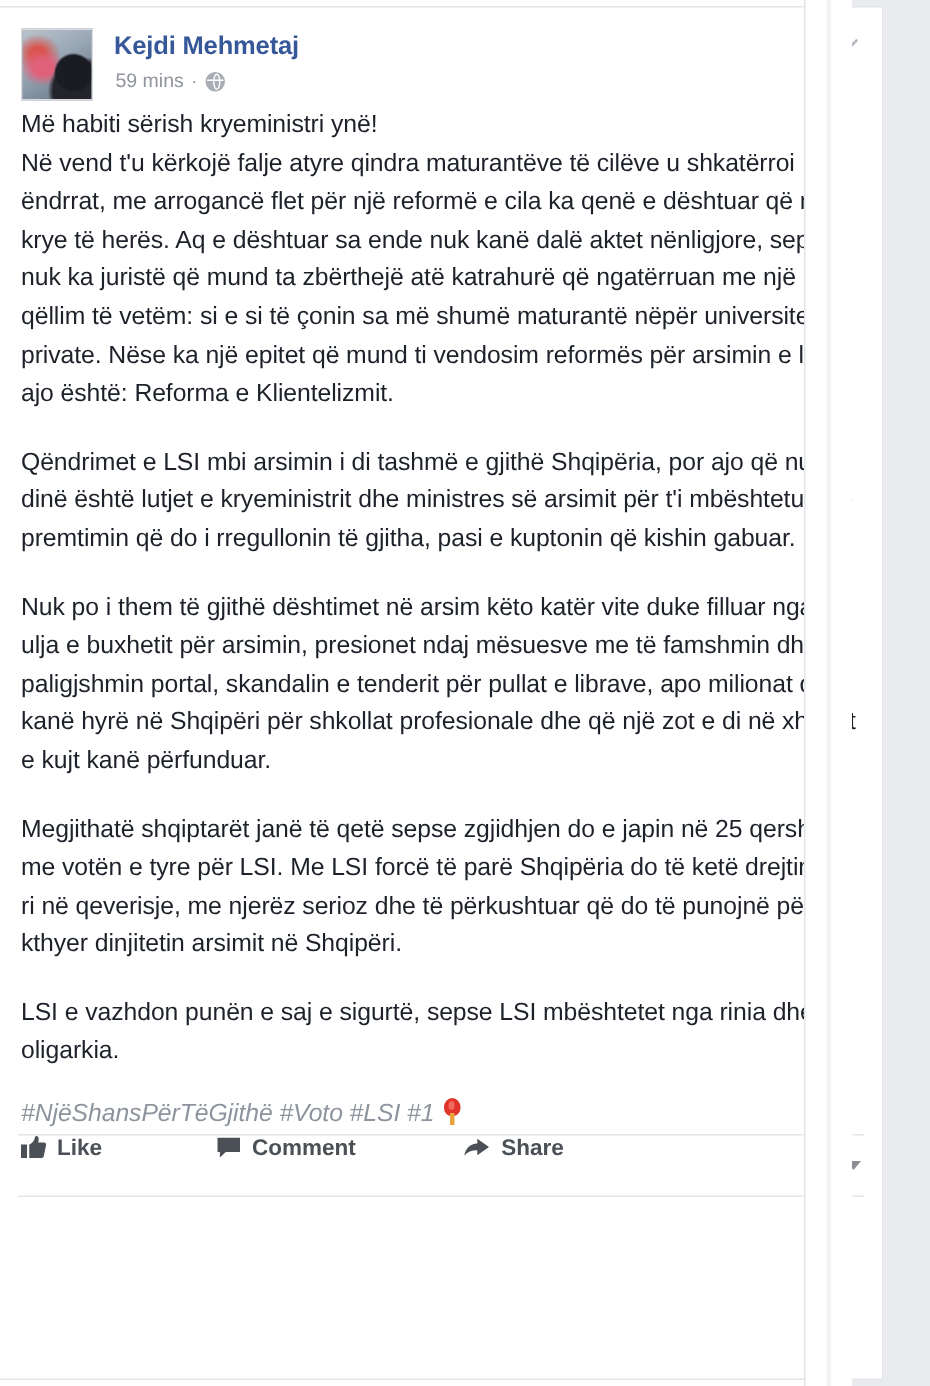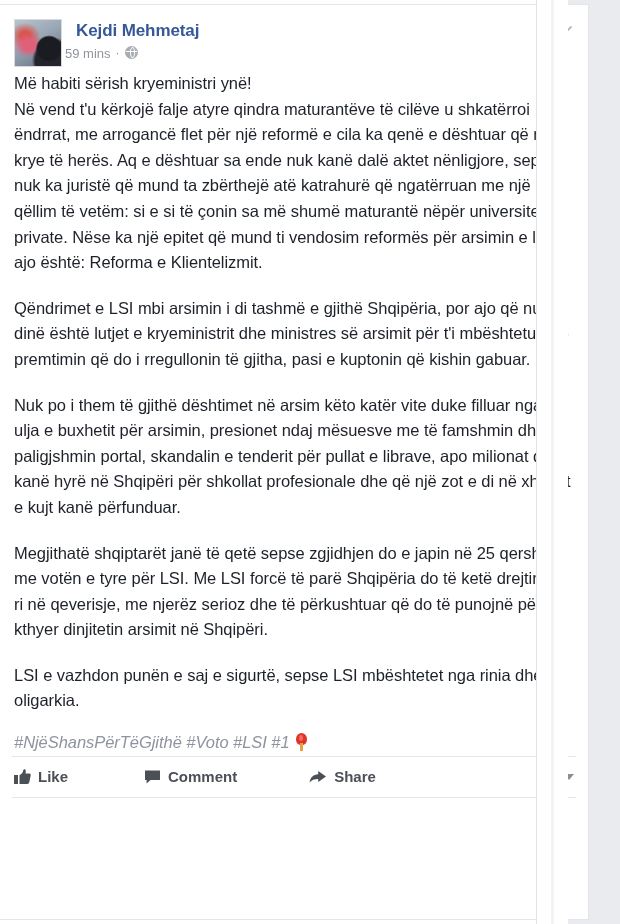--- a/index.html
+++ b/index.html
@@ -84,24 +84,24 @@
     left: 76px;
     top: 16px;
     font-size: 17px;
     font-weight: bold;
     color: #365899;
     letter-spacing: -0.1px;
     white-space: nowrap;
   }
   .meta-row {
     position: absolute;
-    left: 65px;
+    left: 77px;
     top: 41px;
     display: flex;
-    align-items: flex-start;
+    align-items: flex-end;
     gap: 5px;
     font-size: 13px;
     color: #90949c;
     white-space: nowrap;
   }
   .meta-dot {
     color: #90949c;
     font-size: 12px;
   }
   .globe-icon {
@@ -201,21 +201,21 @@
 
   
   .divider {
     height: 1px;
     background: #e5e6eb;
     margin: 0 12px;
   }
   .action-bar {
     position: relative;
     display: flex;
-    align-items: center;
+    align-items: flex-start;
     height: 40px;
     padding: 0 12px 0 14px;
   }
   .action-btn {
     display: flex;
     align-items: center;
     gap: 7px;
     font-size: 15px;
     font-weight: bold;
     color: #4b4f56;

